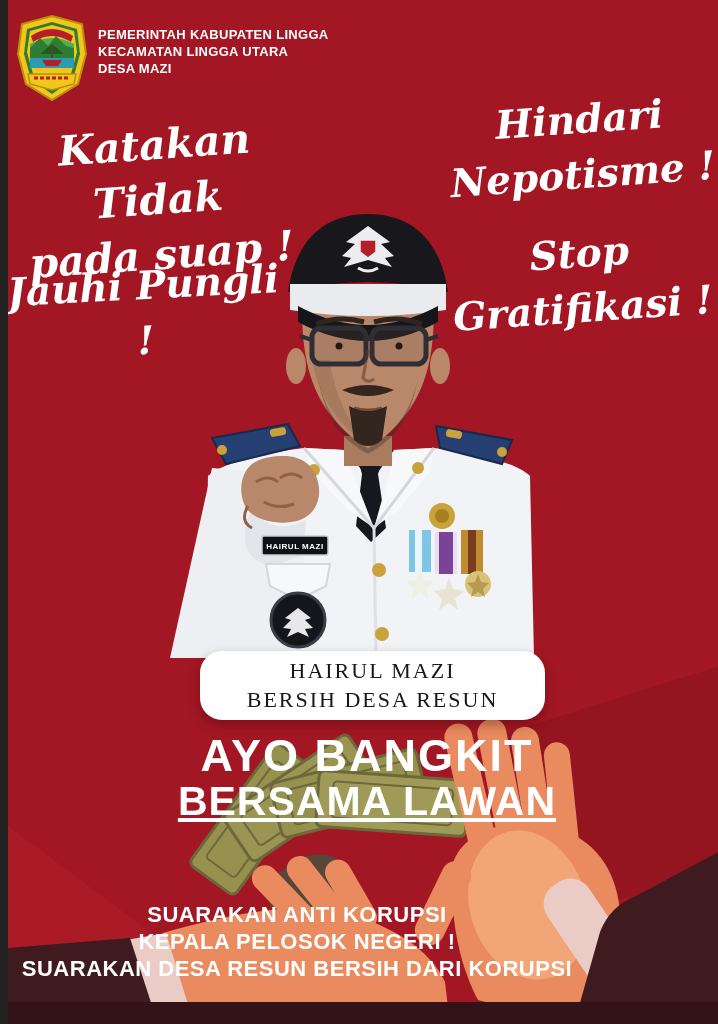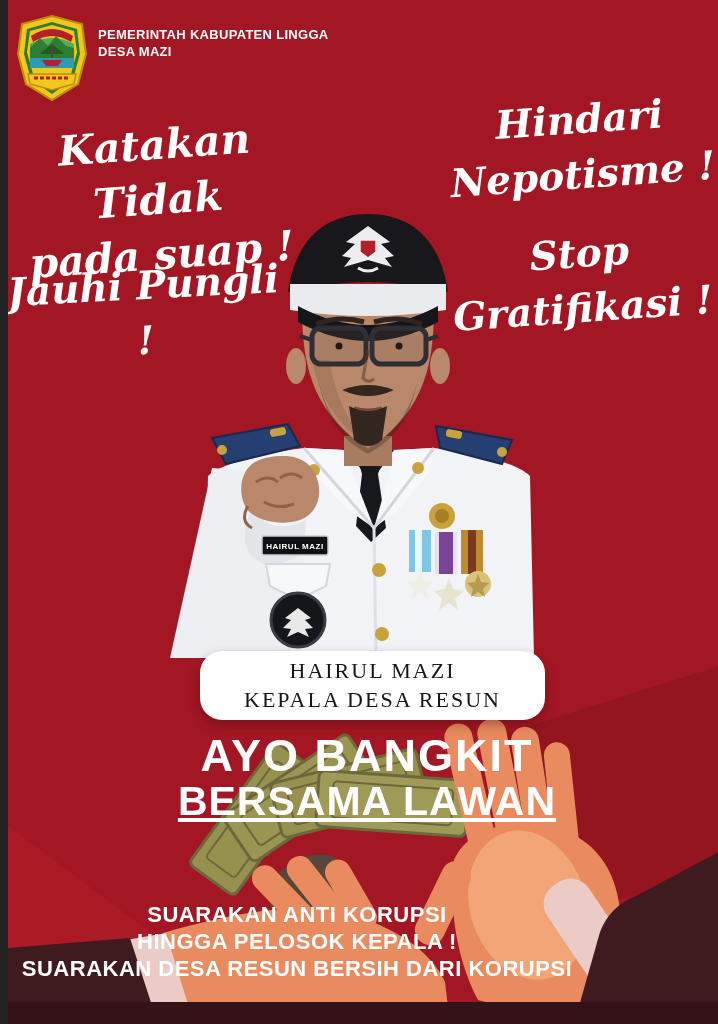--- a/index.html
+++ b/index.html
@@ -65,20 +65,21 @@
       <path d="M14,34 L24,24 L32,32 L40,22 L50,32 L58,34 L58,44 L14,44 Z" fill="#2E7D32"></path>
       <path d="M36,30 L24,40 L48,40 Z" fill="#1B5E20"></path>
       <rect x="35" y="30" width="2" height="14" fill="#5D4037"></rect>
       <rect x="14" y="44" width="44" height="10" fill="#2E9BB5"></rect>
       <path d="M26,46 L46,46 L42,52 L30,52 Z" fill="#B3202A"></path>
       <path d="M12,60 L60,60 L58,70 L36,76 L14,70 Z" fill="#F2C61B" stroke="#B98E0D" stroke-width="1.5"></path>
       <path d="M18,64 L54,64" stroke="#B3202A" stroke-width="3" stroke-dasharray="4 2"></path>
     </svg>
     <div class="gov-lines">
       <div>PEMERINTAH KABUPATEN LINGGA</div>
+      <div>KECAMATAN LINGGA UTARA</div>
       <div>DESA MAZI</div>
     </div>
   </div>
 
   <div class="abs script slogan-tl txt">
     <div>Katakan Tidak</div>
     <div>pada suap !</div>
   </div>
   <div class="abs script slogan-ml txt">
     <div>Jauhi Pungli !</div>
@@ -220,29 +221,29 @@
       <path d="M446,860 C440,900 448,960 470,1000 L560,1024 L612,940 C616,890 600,850 560,832 C520,816 462,822 446,860 Z" fill="#E98B5F"></path>
       <ellipse cx="520" cy="905" rx="58" ry="76" transform="rotate(-18 520 905)" fill="#F2A678"></ellipse>
       <rect x="420" y="858" width="30" height="90" rx="15" transform="rotate(26 435 903)" fill="#E98B5F"></rect>
       <rect x="562" y="872" width="50" height="140" rx="22" transform="rotate(-34 587 942)" fill="#EACBC5"></rect>
       <path d="M566,1024 L592,932 Q602,906 628,896 L718,848 L718,1024 Z" fill="#3F1B20"></path>
     </g>
   </svg>
 
   <div class="abs name-card">
     <div class="nm">HAIRUL MAZI</div>
-    <div class="nm">KEPALA DESA RESUN</div>
+    <div class="nm">BERSIH DESA RESUN</div>
   </div>
 
   <div class="abs headline">
     <div class="h1">AYO BANGKIT</div>
     <div class="h2">BERSAMA LAWAN</div>
   </div>
 
   <div class="abs footer-lines">
     <div>SUARAKAN ANTI KORUPSI</div>
-    <div>HINGGA PELOSOK KEPALA !</div>
+    <div>KEPALA PELOSOK NEGERI !</div>
     <div>SUARAKAN DESA RESUN BERSIH DARI KORUPSI</div>
   </div>
 
   <div class="abs bottom-bar"></div>
 
 </div>
 
 </body></html>

